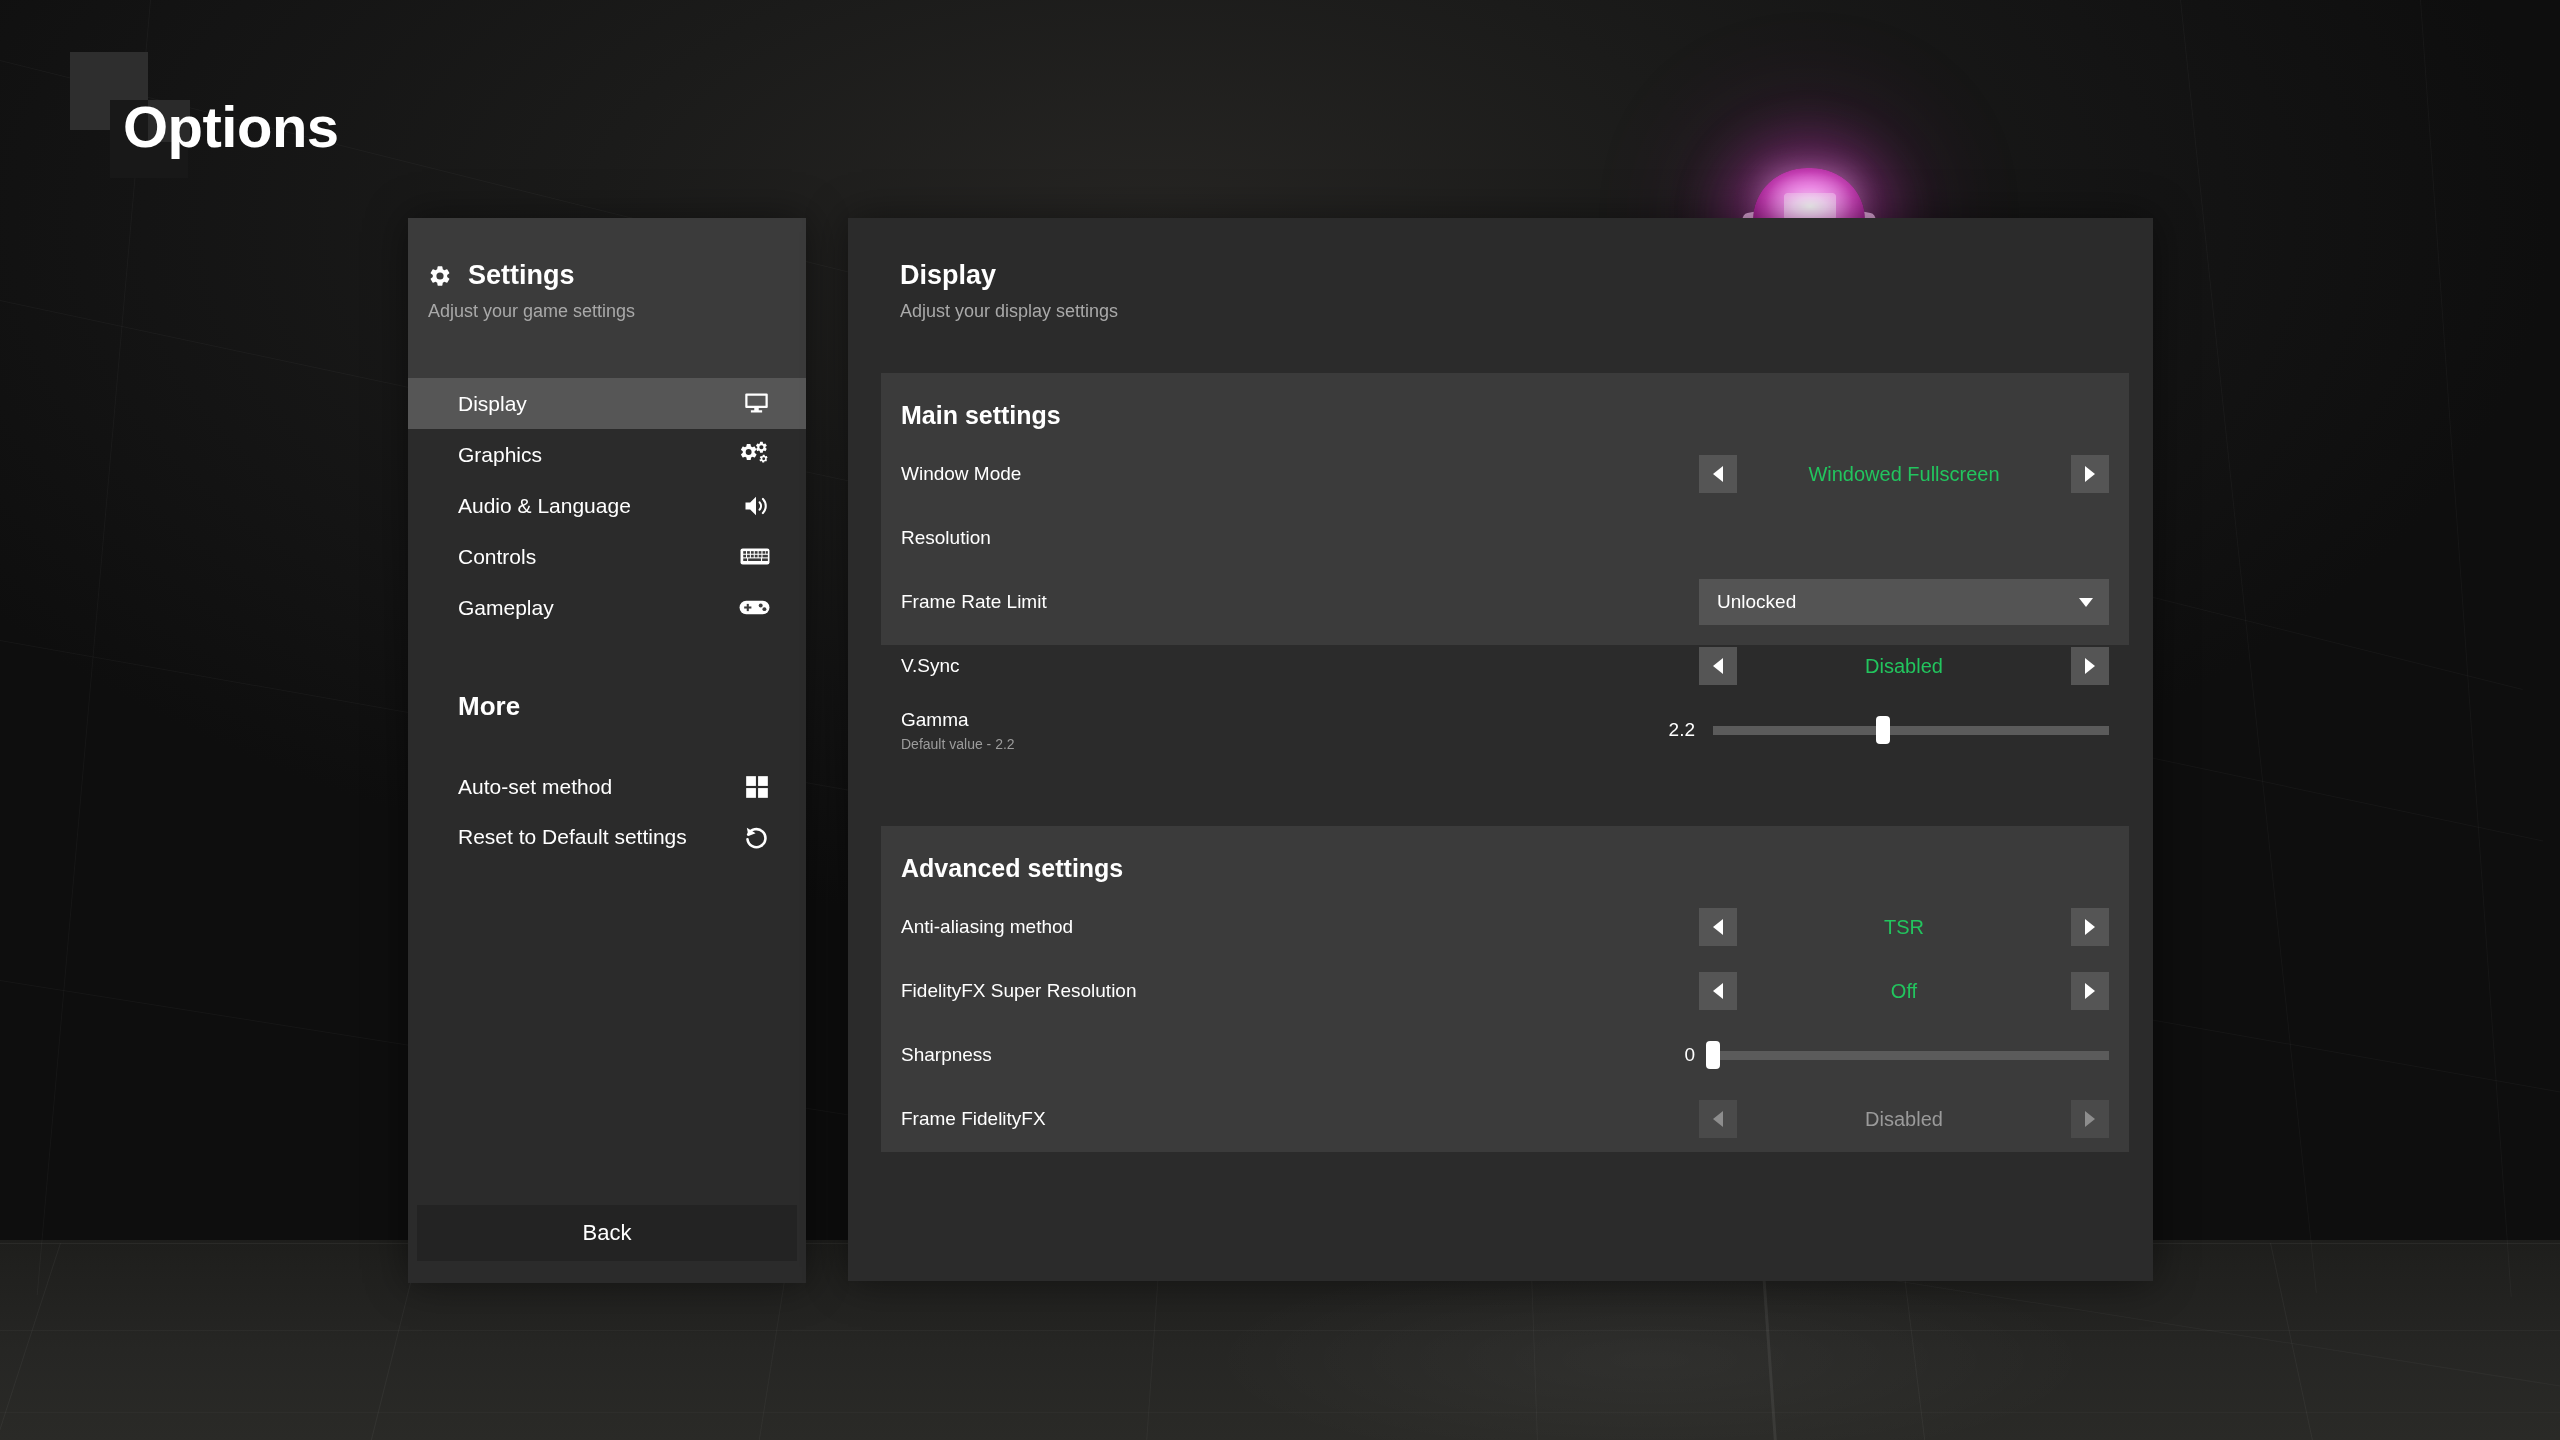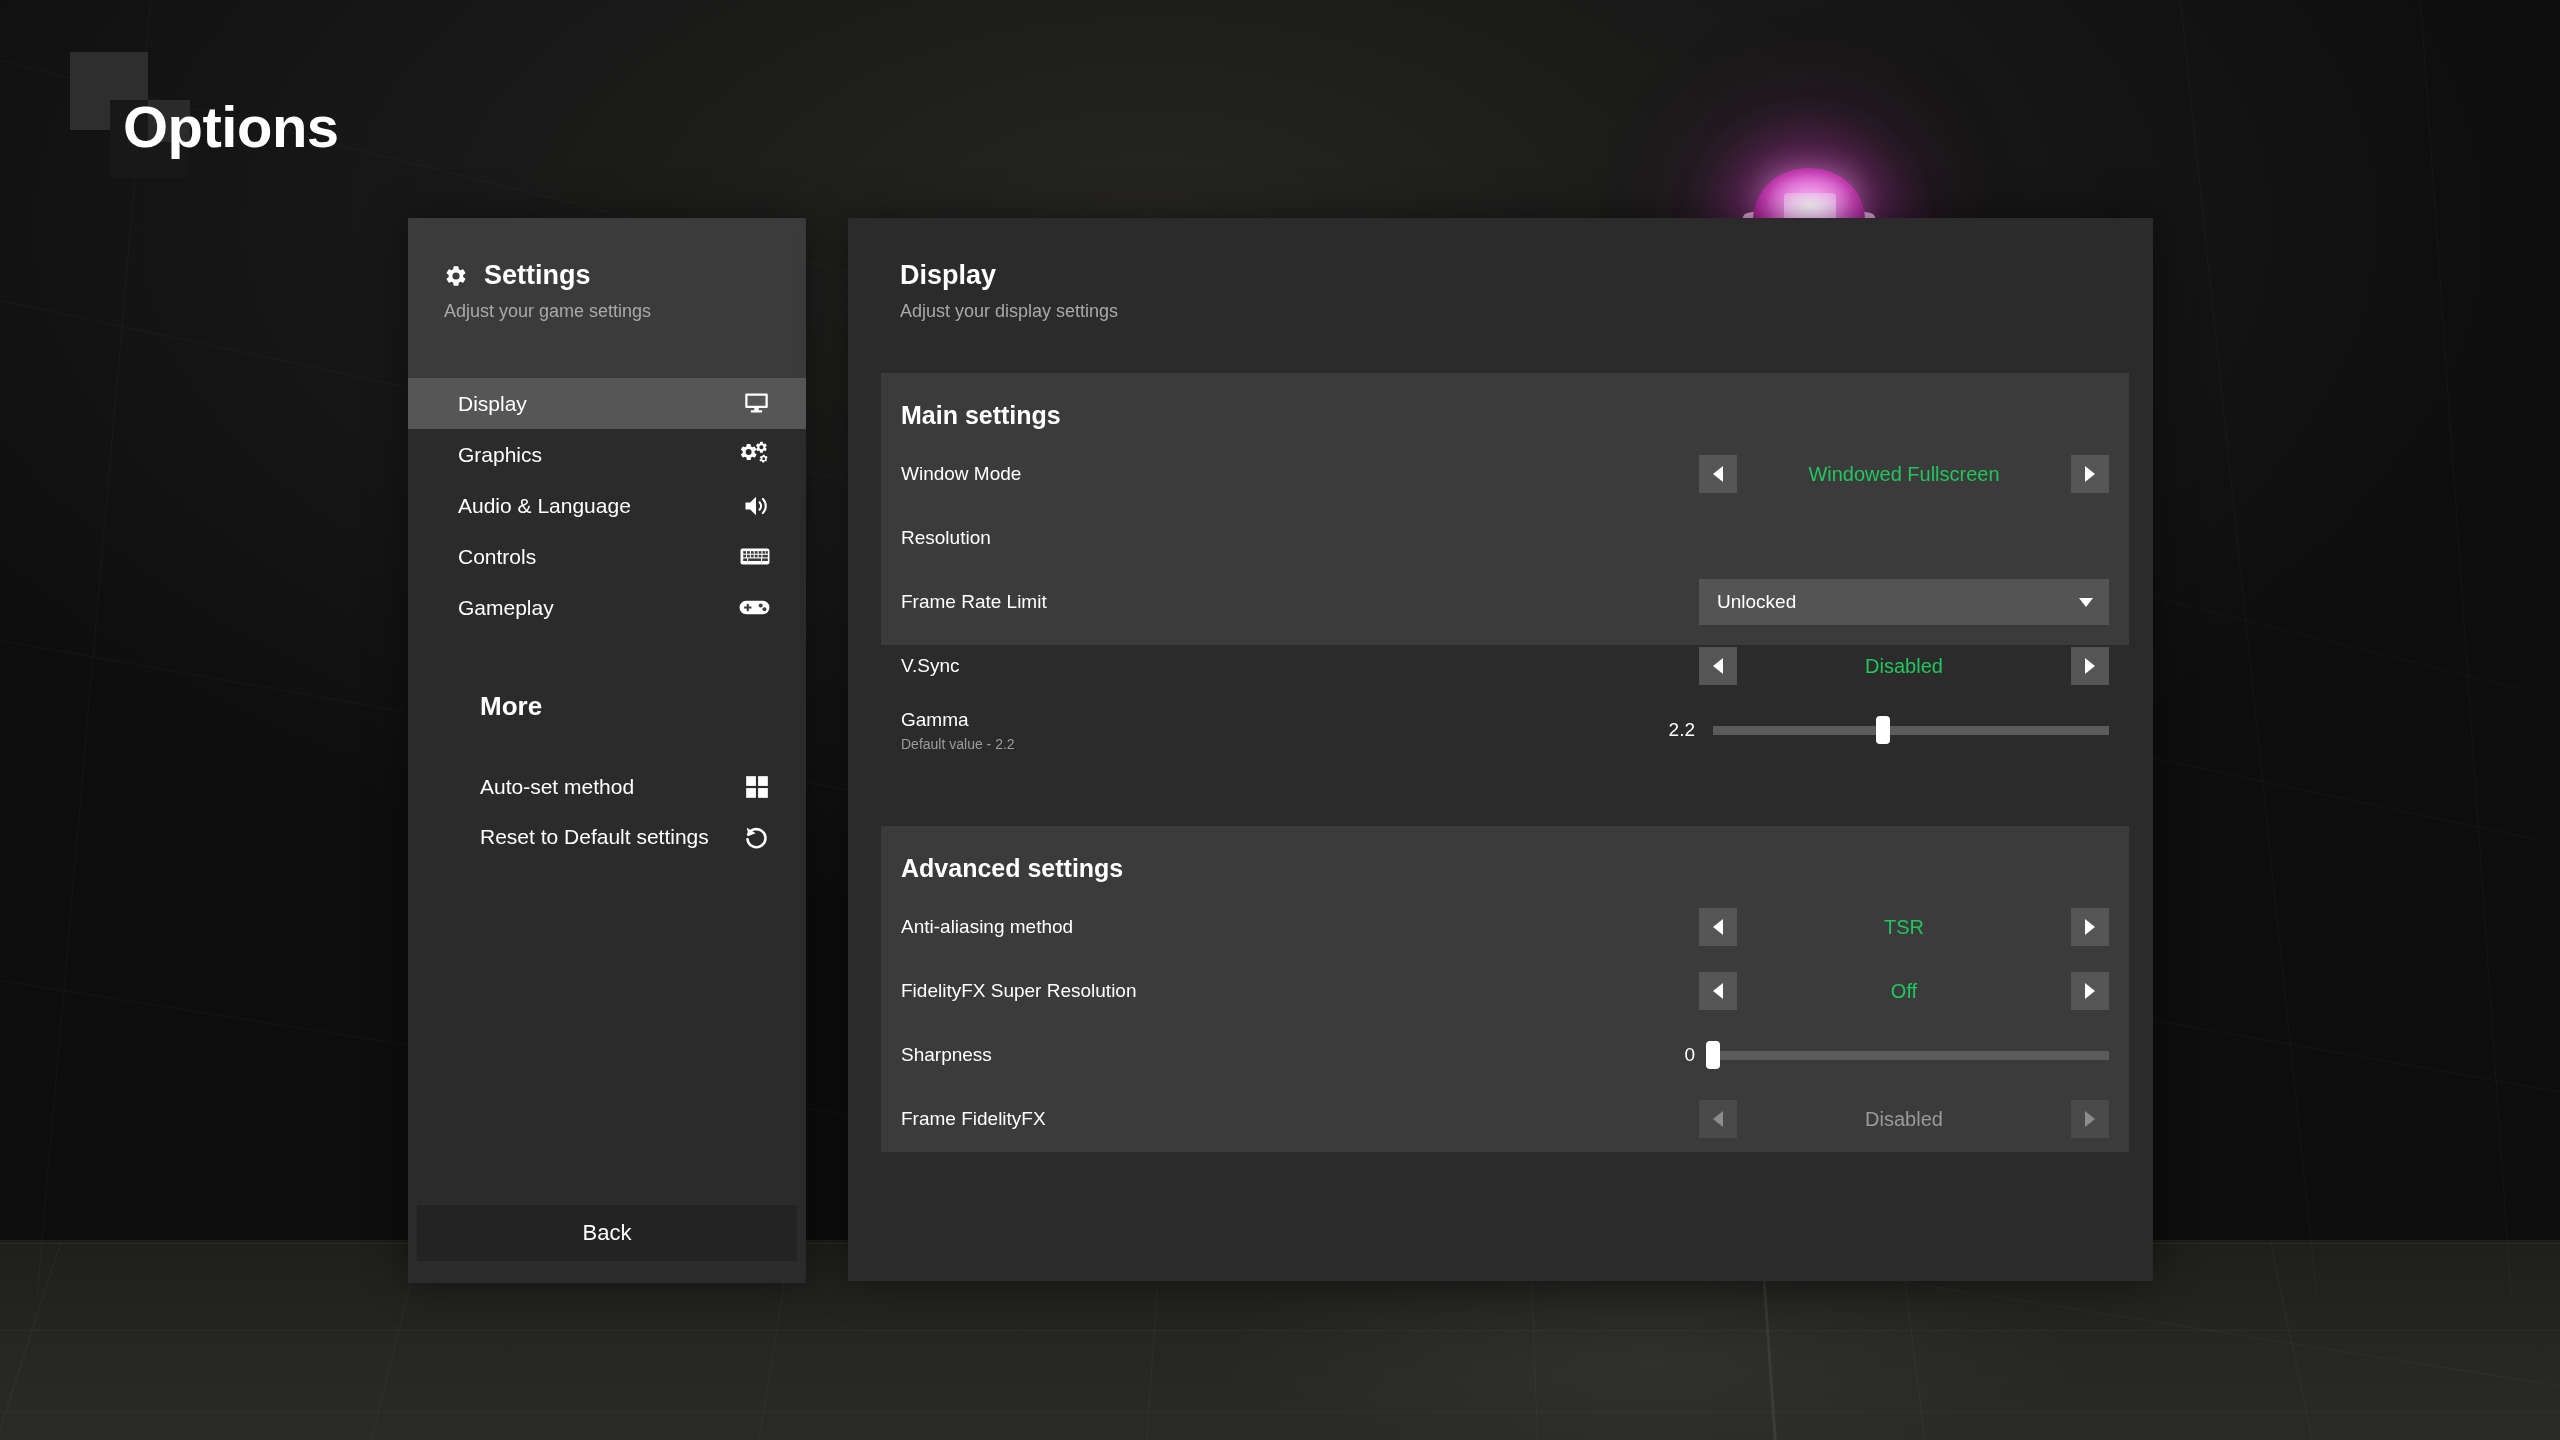--- a/index.html
+++ b/index.html
@@ -122,21 +122,21 @@
     left: 408px;
     top: 218px;
     width: 398px;
     height: 1065px;
     background: #2b2b2b;
     box-shadow: 0 0 40px rgba(0,0,0,0.45);
   }
   #sidebar-header {
     height: 160px;
     background: #3b3b3b;
-    padding: 42px 0 0 36px;
+    padding: 42px 0 0 20px;
     box-sizing: border-box;
   }
   .sb-title-row {
     display: flex;
     align-items: center;
     gap: 16px;
   }
   .sb-title-row .gear { width: 24px; height: 24px; display: block; }
   #sidebar-title {
     font-size: 27px;
@@ -160,21 +160,21 @@
     font-size: 21px;
     cursor: pointer;
   }
   .nav-item.active { background: #565656; }
   .nav-item .nav-icon {
     width: 34px; height: 26px;
     display: flex; align-items: center; justify-content: flex-end;
   }
   .nav-icon svg { display: block; fill: #ffffff; }
 
-  #more-section { margin-top: 58px; padding-left: 22px; }
+  #more-section { margin-top: 58px; }
   #more-title {
     padding: 0 0 0 50px;
     font-size: 26px;
     font-weight: bold;
     color: #ffffff;
   }
   .more-list { margin-top: 40px; }
   .more-item {
     height: 50px;
     display: flex;

